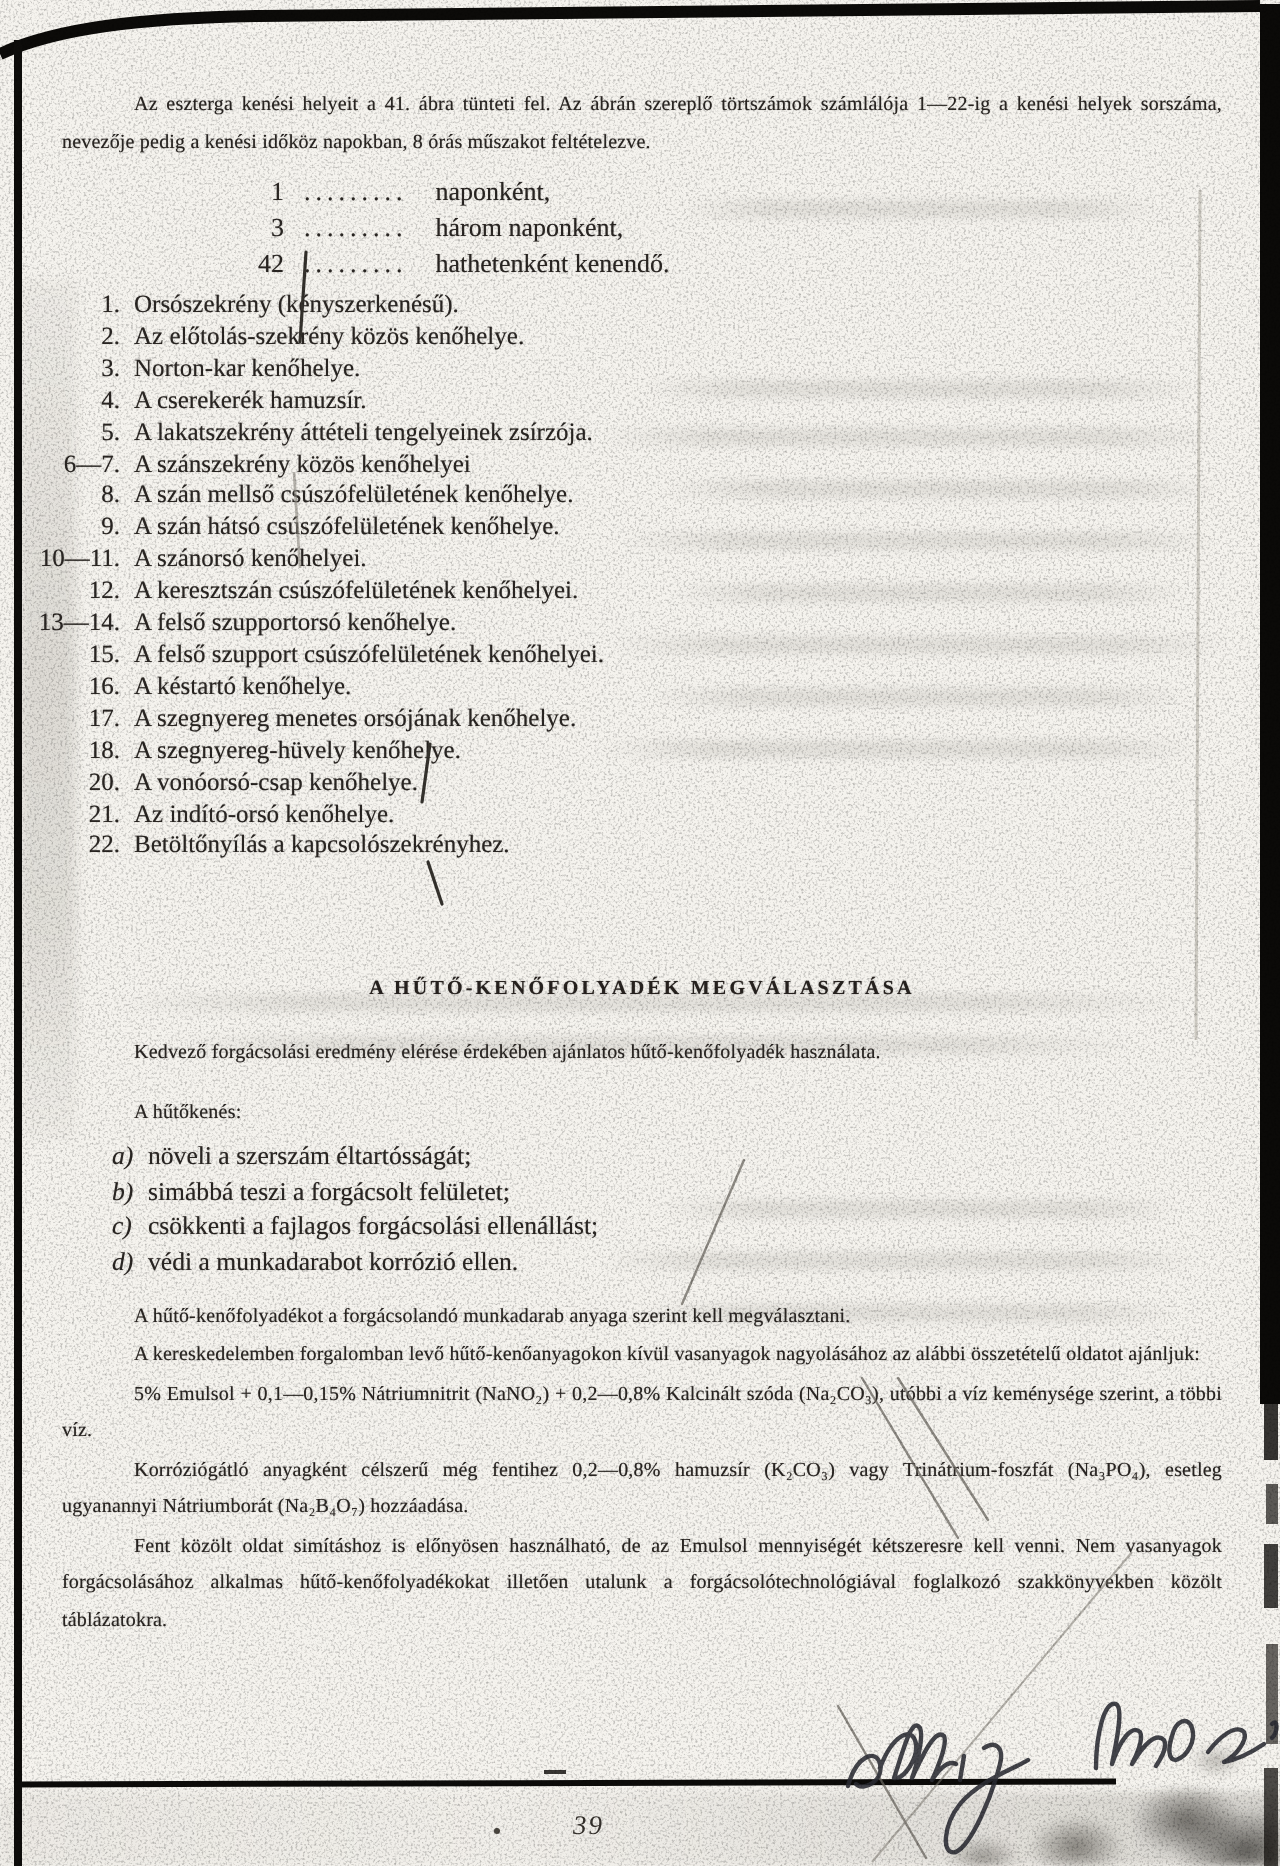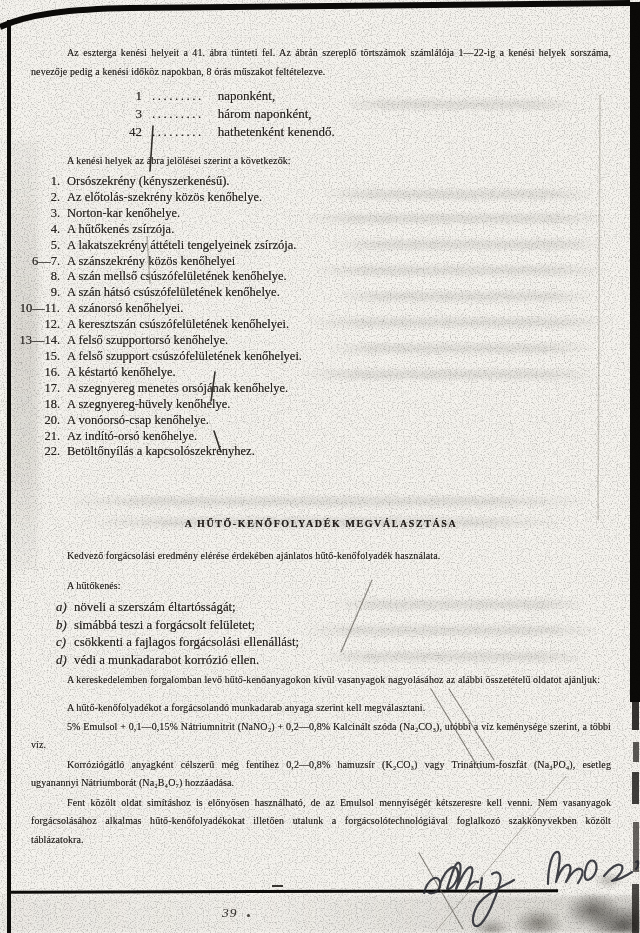--- a/index.html
+++ b/index.html
@@ -30,21 +30,21 @@
   .benefits{margin-top:4px;padding-left:26px}
   .benefit{display:flex;font-size:12.8px;line-height:17.8px;text-shadow:0 0 .5px rgba(42,38,35,.55)}
   .bmark{flex:none;width:18px;font-style:italic}
   .p1{margin-top:8px !important}
   .pbody{line-height:18.6px !important}
   .plast{line-height:18.4px !important}
   
   .rule{position:absolute;left:8px;top:890px;width:550px;height:3px;background:#0d0c0a;
         transform:rotate(-.15deg);z-index:4}
   .rule-dash{position:absolute;left:272px;top:885px;width:11px;height:2px;background:#3a3733;z-index:4}
-  .pageno{position:absolute;left:222px;top:905px;width:80px;text-align:left;font-style:italic;
+  .pageno{position:absolute;left:222px;top:905px;width:80px;text-align:right;font-style:italic;
           font-size:13.5px;letter-spacing:1px;color:#34302c;z-index:4}
   .pageno-dot{position:absolute;left:247px;top:914px;width:3px;height:3px;border-radius:50%;
           background:#4a463f;z-index:4}
   
   .ghost{position:absolute;height:9px;filter:blur(2px);opacity:.13;z-index:1;
          background:linear-gradient(90deg,transparent,#6e6a62 18%,#6e6a62 82%,transparent)}
   .stain-left{position:absolute;left:10px;top:140px;width:28px;height:430px;z-index:1;
          background:linear-gradient(180deg,rgba(125,120,110,.05),rgba(125,120,110,.2) 45%,rgba(125,120,110,.16) 75%,rgba(125,120,110,.04));
          filter:blur(3px)}
   .stain-bottom{position:absolute;left:0;top:896px;width:640px;height:37px;z-index:2;opacity:.28;
@@ -96,38 +96,37 @@
         <span class="sdots">.........</span>
         <span class="slbl">három naponként,</span>
       </div>
       <div class="srow">
         <span class="snum">42</span>
         <span class="sdots">.........</span>
         <span class="slbl">hathetenként kenendő.</span>
       </div>
     </div>
 
-    <p class="indent list-heading">A kenési helyek az ábra jelölései szerint a következők:</p>
 
     <div class="list">
       <div class="point">
           <span class="pno">1.</span>
           <span class="ptext">Orsószekrény (kényszerkenésű).</span>
         </div>
       <div class="point">
           <span class="pno">2.</span>
           <span class="ptext">Az előtolás-szekrény közös kenőhelye.</span>
         </div>
       <div class="point">
           <span class="pno">3.</span>
           <span class="ptext">Norton-kar kenőhelye.</span>
         </div>
       <div class="point">
           <span class="pno">4.</span>
-          <span class="ptext">A hűtőkenés zsírzója.</span>
+          <span class="ptext">A cserekerék hamuzsír.</span>
         </div>
       <div class="point">
           <span class="pno">5.</span>
           <span class="ptext">A lakatszekrény áttételi tengelyeinek zsírzója.</span>
         </div>
       <div class="point">
           <span class="pno">6—7.</span>
           <span class="ptext">A szánszekrény közös kenőhelyei</span>
         </div>
       <div class="point">
@@ -198,22 +197,22 @@
       <div class="benefit">
           <span class="bmark">c)</span>
           <span>csökkenti a fajlagos forgácsolási ellenállást;</span>
         </div>
       <div class="benefit">
           <span class="bmark">d)</span>
           <span>védi a munkadarabot korrózió ellen.</span>
         </div>
     </div>
 
+    <p class="indent p1">A hűtő-kenőfolyadékot a forgácsolandó munkadarab anyaga szerint kell megválasztani.</p>
     <p class="indent pbody">A kereskedelemben forgalomban levő hűtő-kenőanyagokon kívül vasanyagok nagyolásához az alábbi összetételű oldatot ajánljuk:</p>
-    <p class="indent p1">A hűtő-kenőfolyadékot a forgácsolandó munkadarab anyaga szerint kell megválasztani.</p>
     <p class="indent pbody">5% Emulsol + 0,1—0,15% Nátriumnitrit (NaNO₂) + 0,2—0,8% Kalcinált szóda (Na₂CO₃), utóbbi a víz keménysége szerint, a többi víz.</p>
     <p class="indent pbody">Korróziógátló anyagként célszerű még fentihez 0,2—0,8% hamuzsír (K₂CO₃) vagy Trinátrium-foszfát (Na₃PO₄), esetleg ugyanannyi Nátriumborát (Na₂B₄O₇) hozzáadása.</p>
     <p class="indent plast">Fent közölt oldat simításhoz is előnyösen használható, de az Emulsol mennyiségét kétszeresre kell venni. Nem vasanyagok forgácsolásához alkalmas hűtő-kenőfolyadékokat illetően utalunk a forgácsolótechnológiával foglalkozó szakkönyvekben közölt táblázatokra.</p>
   </div>
 
   <div class="rule"></div>
   <div class="rule-dash"></div>
   <div class="pageno-dot"></div>
   <div class="pageno">39</div>
   <div class="stain-bottom"></div>

